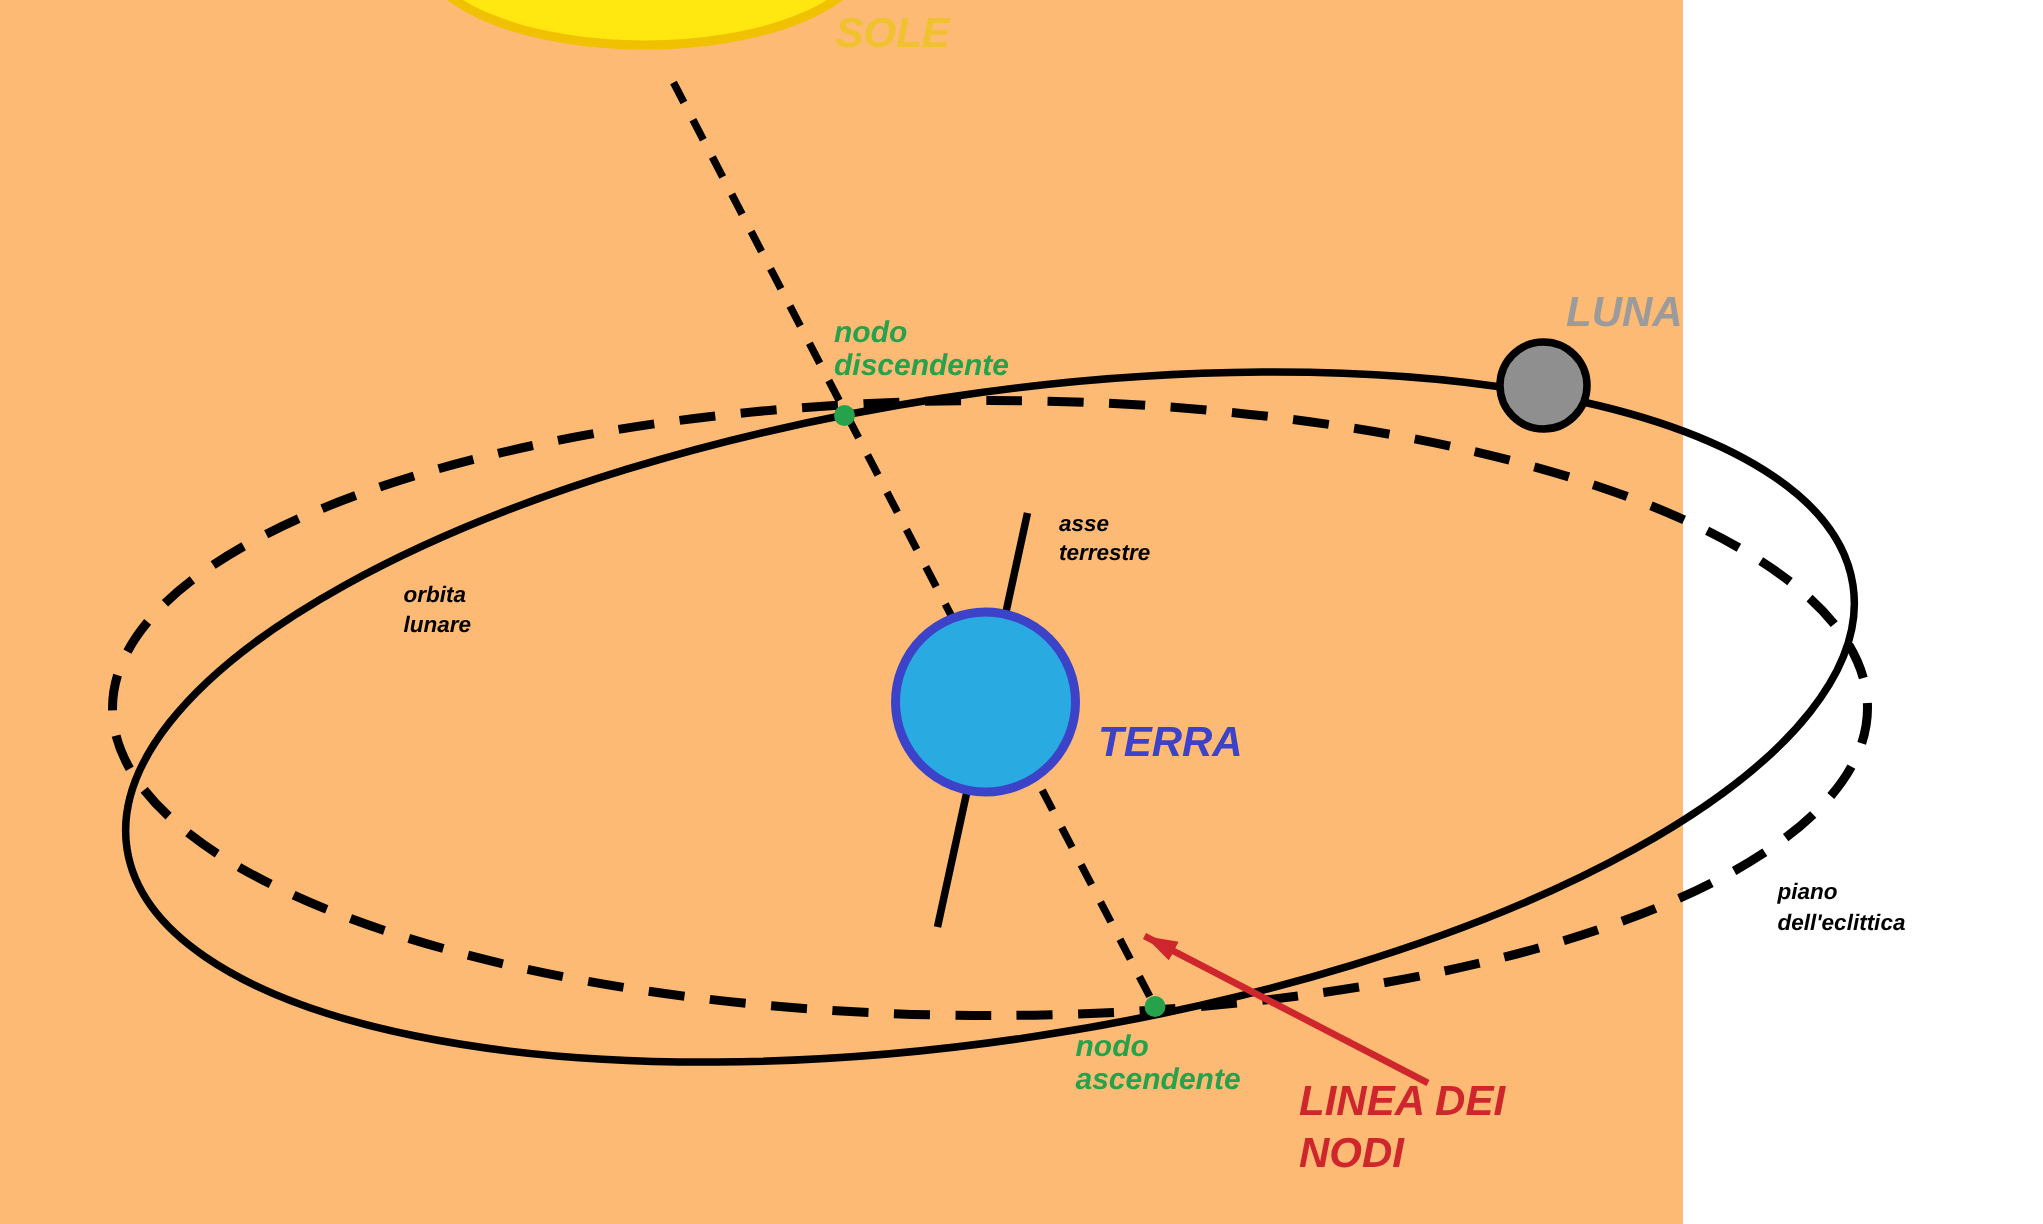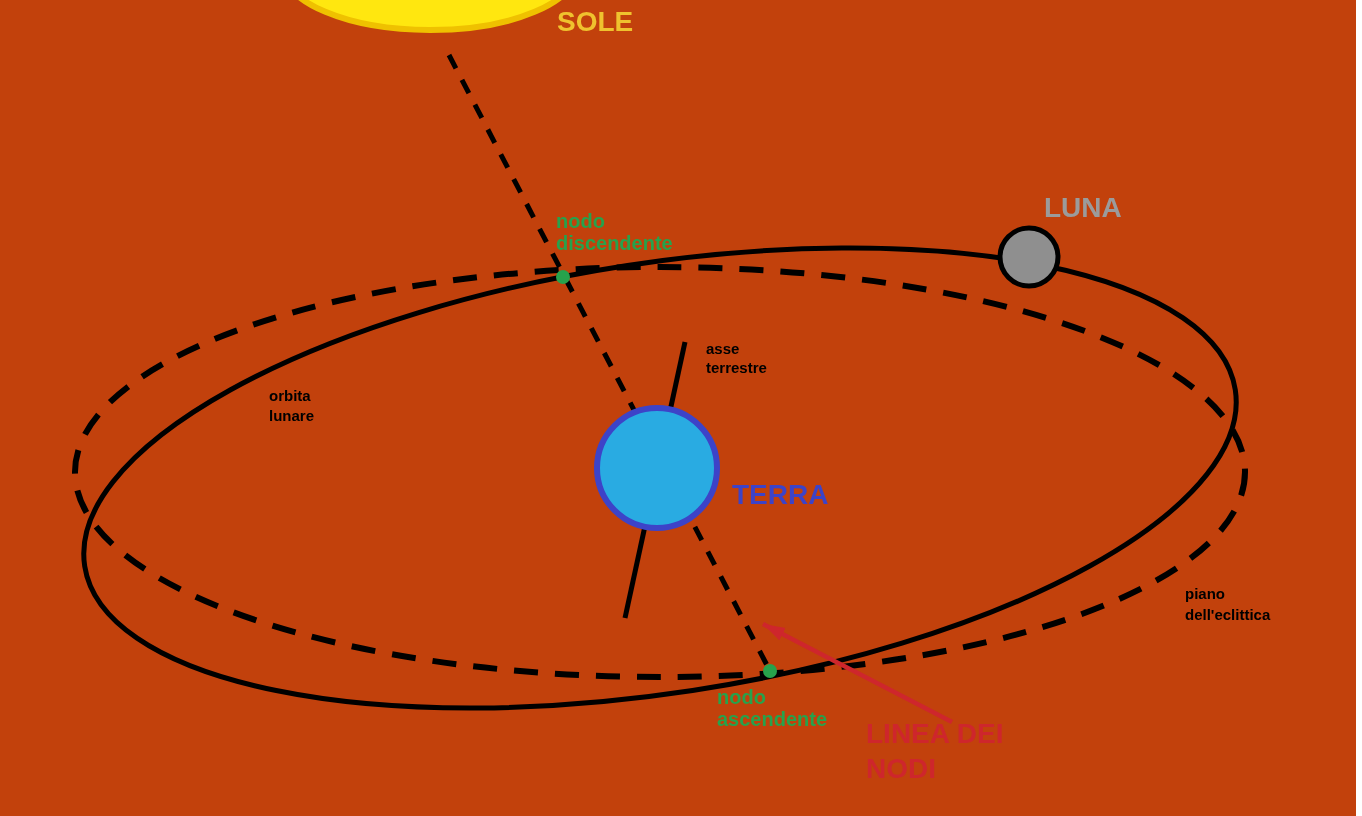--- a/index.html
+++ b/index.html
@@ -5,23 +5,24 @@
   html, body {
     margin: 0;
     padding: 0;
     background: #ffffff;
     width: 1362px;
     height: 816px;
     overflow: hidden;
   }
   .stage {
     position: relative;
-    width: 1356px;
+    width: 1122px;
     height: 816px;
-    background: #c2410c;
+    background: #fdba74;
+    font-style: italic;
   }
   svg text {
     font-family: "Liberation Sans", sans-serif;
     font-weight: bold;
   }
   .lbl-big   { font-size: 28px; }
   .lbl-node  { font-size: 20px; }
   .lbl-small { font-size: 15px; }
 </style>
 </head>

